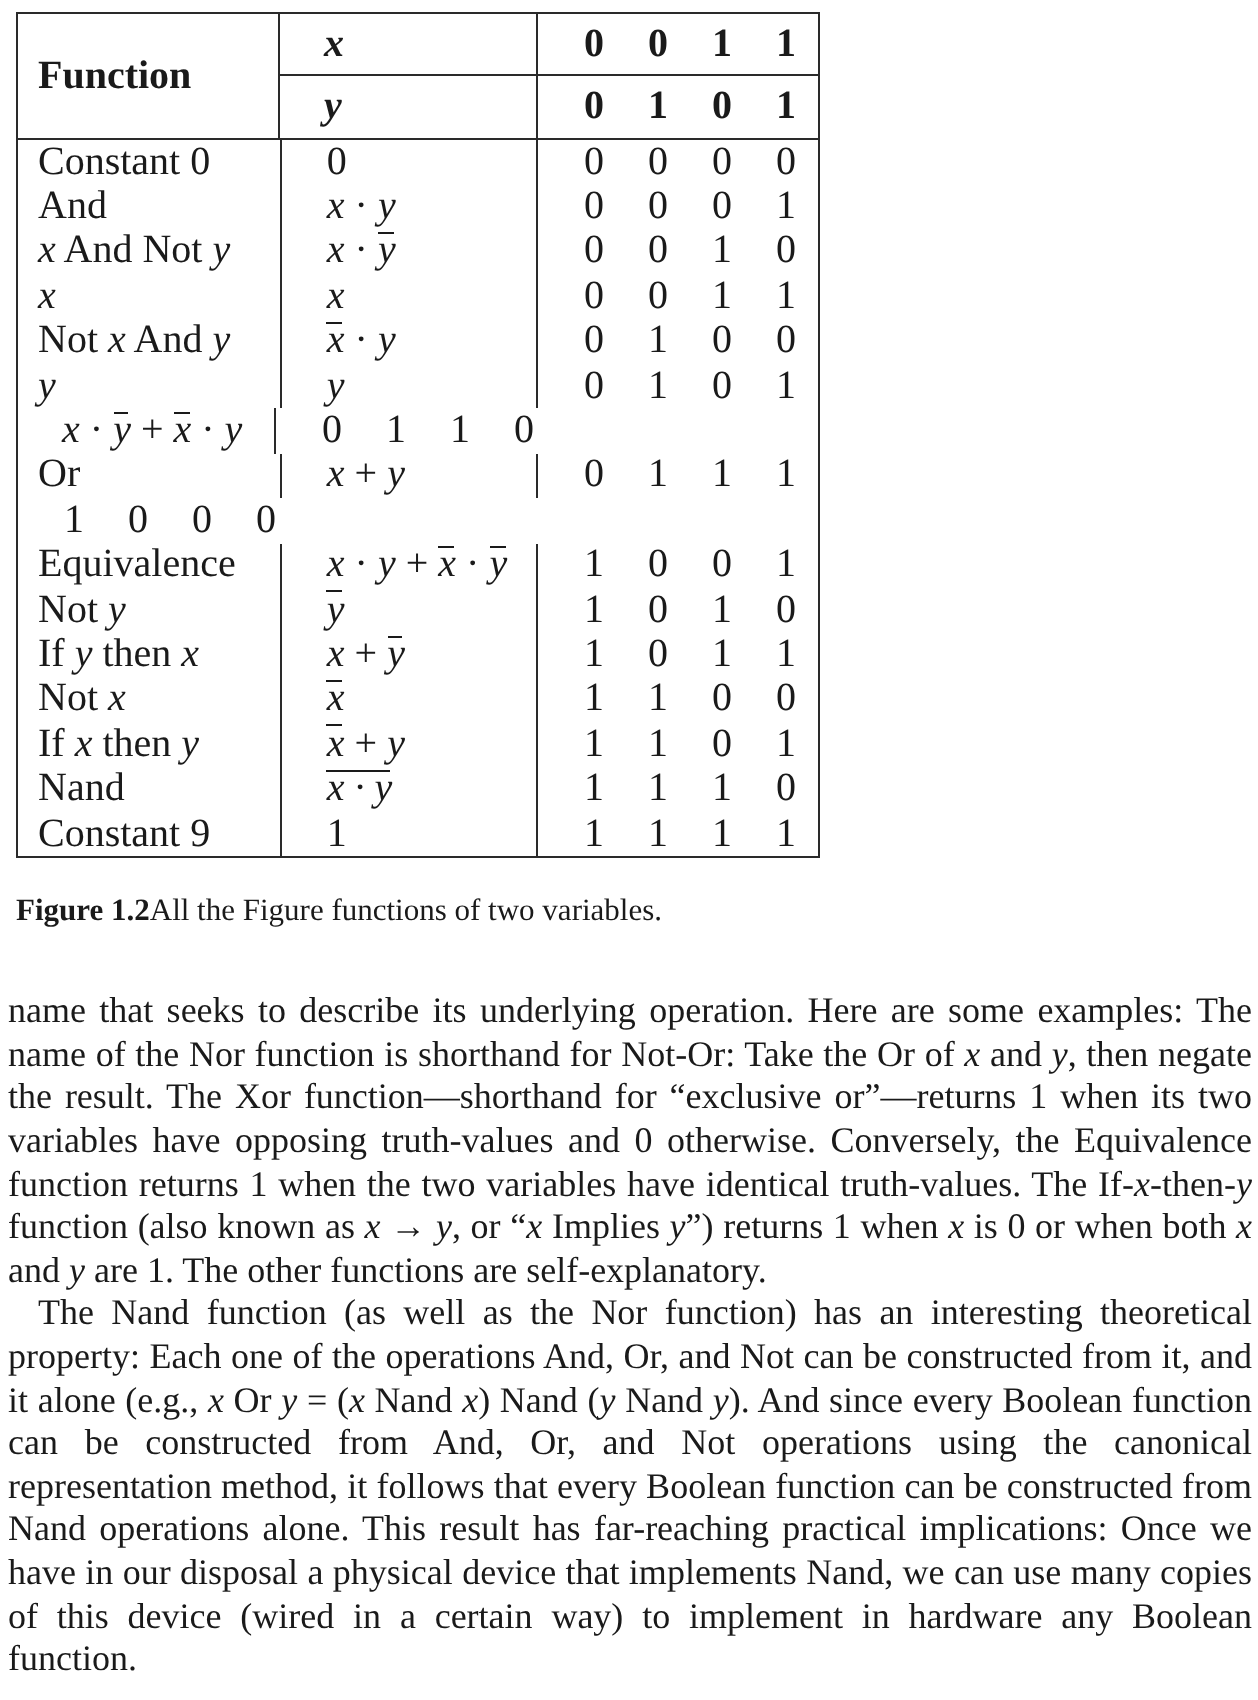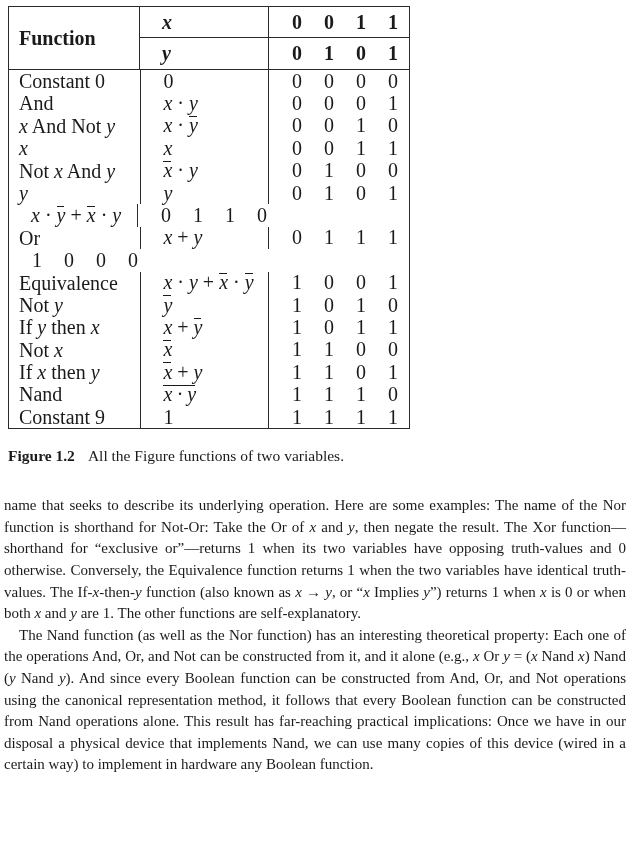--- a/index.html
+++ b/index.html
@@ -40,48 +40,48 @@
   }
   .cell-vals {
     flex: 1; display: flex; align-items: center;
     padding-left: 12px; font-weight: 700;
   }
   .cell-vals span { width: 32px; text-align: center; }
 
   .trow { display: flex; height: 22.4px; }
   .c-name {
     width: 134px; border-right: 1.5px solid #2a2a2a;
-    padding-left: 10px; display: flex; align-items: flex-start;
+    padding-left: 10px; display: flex; align-items: center;
     white-space: pre;
   }
   .c-formula {
     width: 129px; border-right: 1.5px solid #2a2a2a;
     padding-left: 22px; display: flex; align-items: center;
     white-space: pre;
   }
   .c-vals { flex: 1; display: flex; align-items: center; padding-left: 12px; }
   .c-vals span { width: 32px; text-align: center; }
 
   
   .s-i { font-style: italic; }
   .s-oi { font-style: italic; position: relative; }
   .s-oi::after {
     content: ""; position: absolute; left: 0; right: 1px; top: 1.5px;
     border-top: 1.3px solid #1a1a1a;
   }
 
   
   .figcaption { margin: 18px 0 0 4px; font-size: 15.5px; }
-  .cap-label { font-weight: 700; margin-right: 13px; }
+  .cap-label { font-weight: 700; margin-right: 0; }
 
   
   .bodytext {
     margin-top: 30px;
     width: 622px;
-    font-size: 15px;
+    font-size: 18px;
     line-height: 21.6px;
     text-align: justify;
     font-family: Liberation Serif, serif;
   }
   .bodytext p { margin: 0; }
   .bodytext p.indent { text-indent: 15px; }
 </style>
 </head>
 <body>
 

